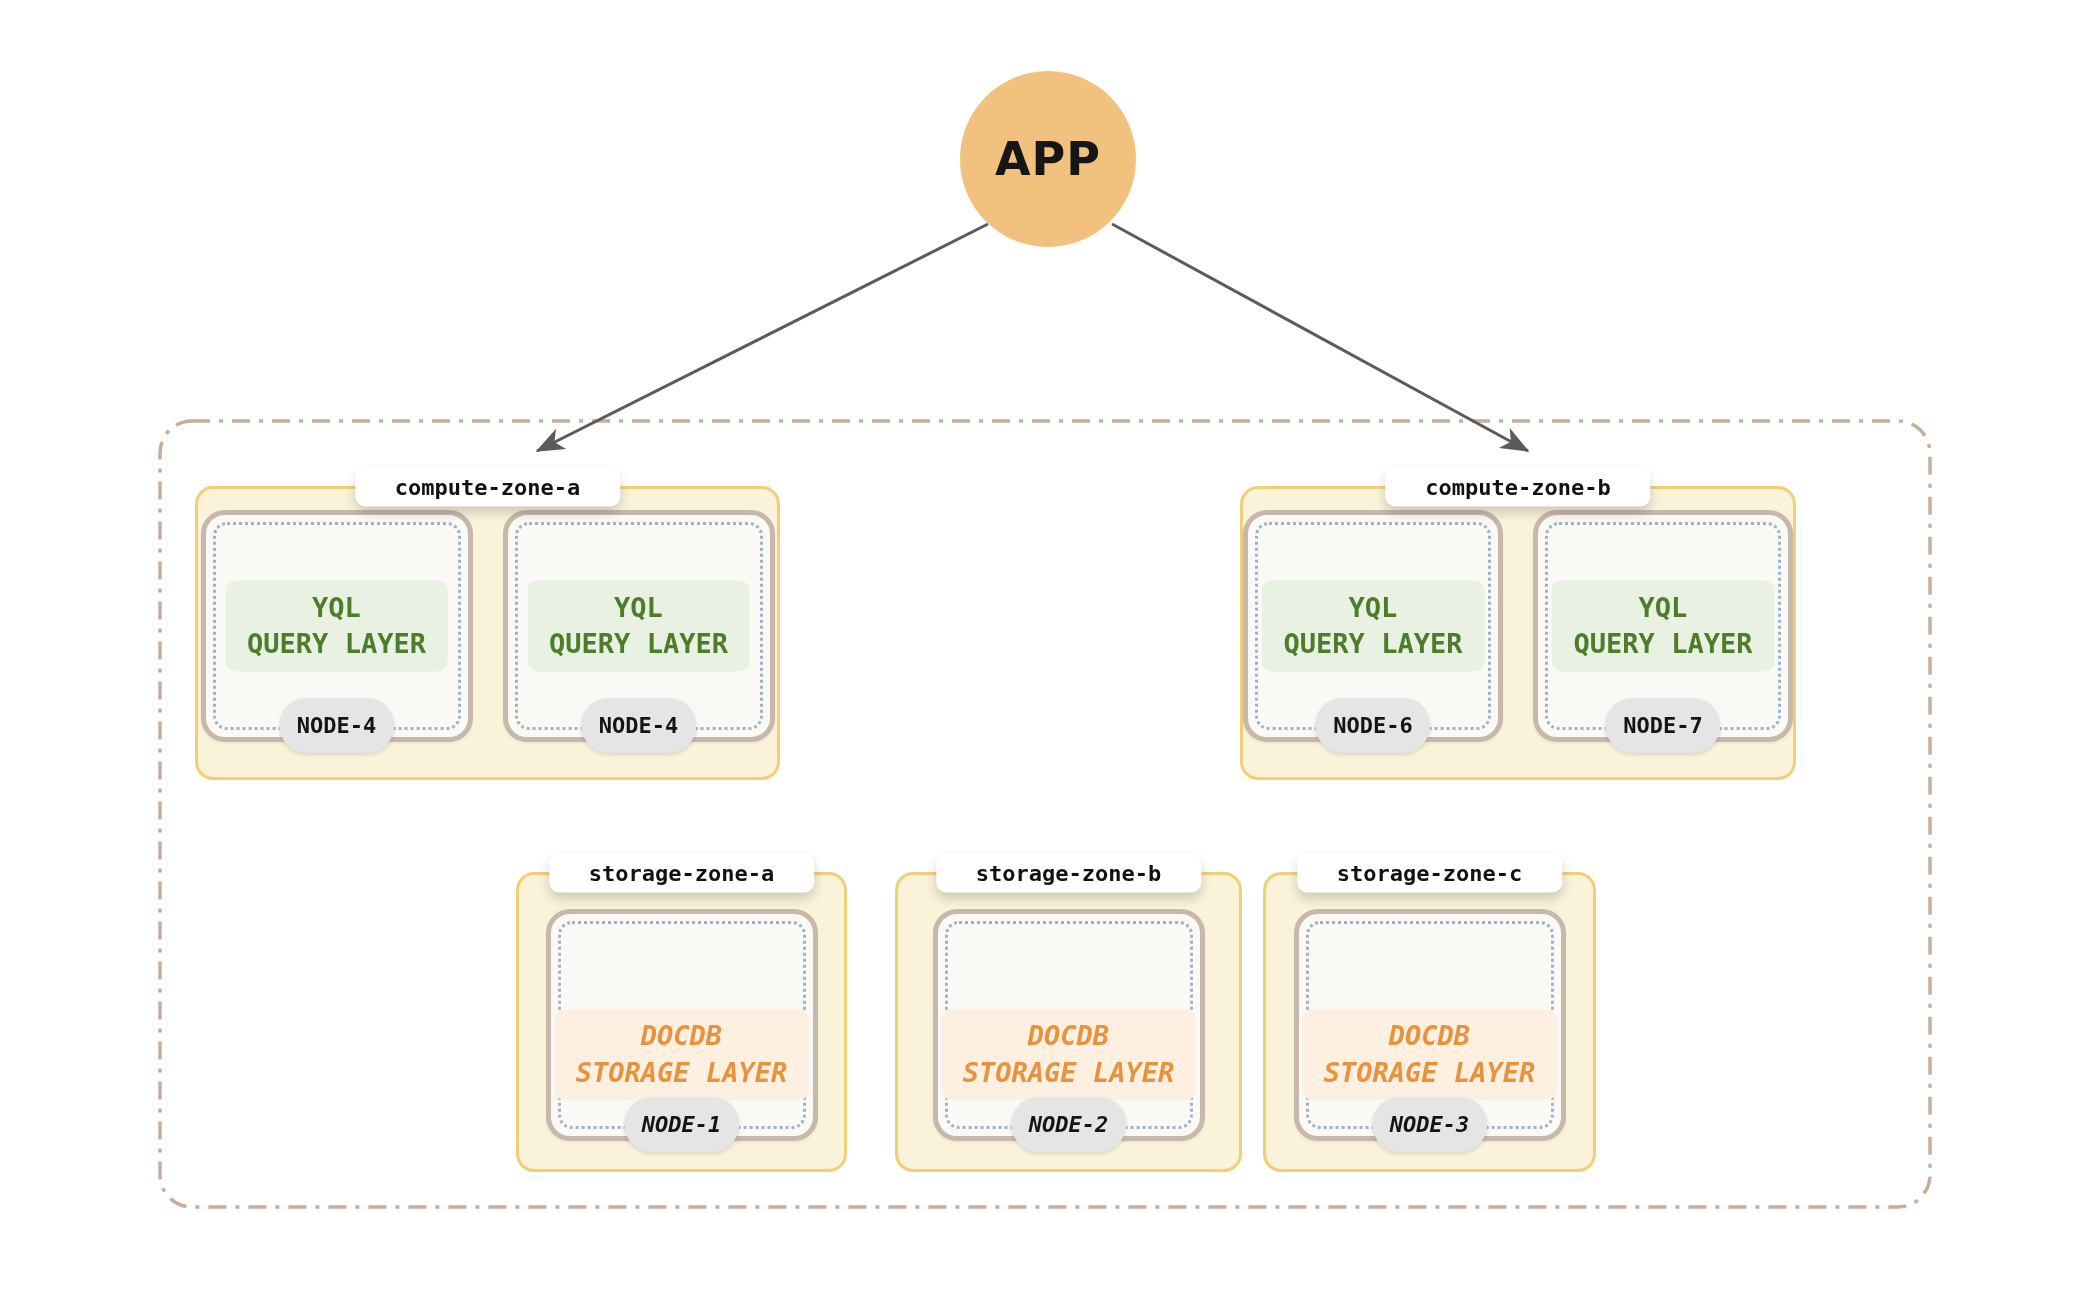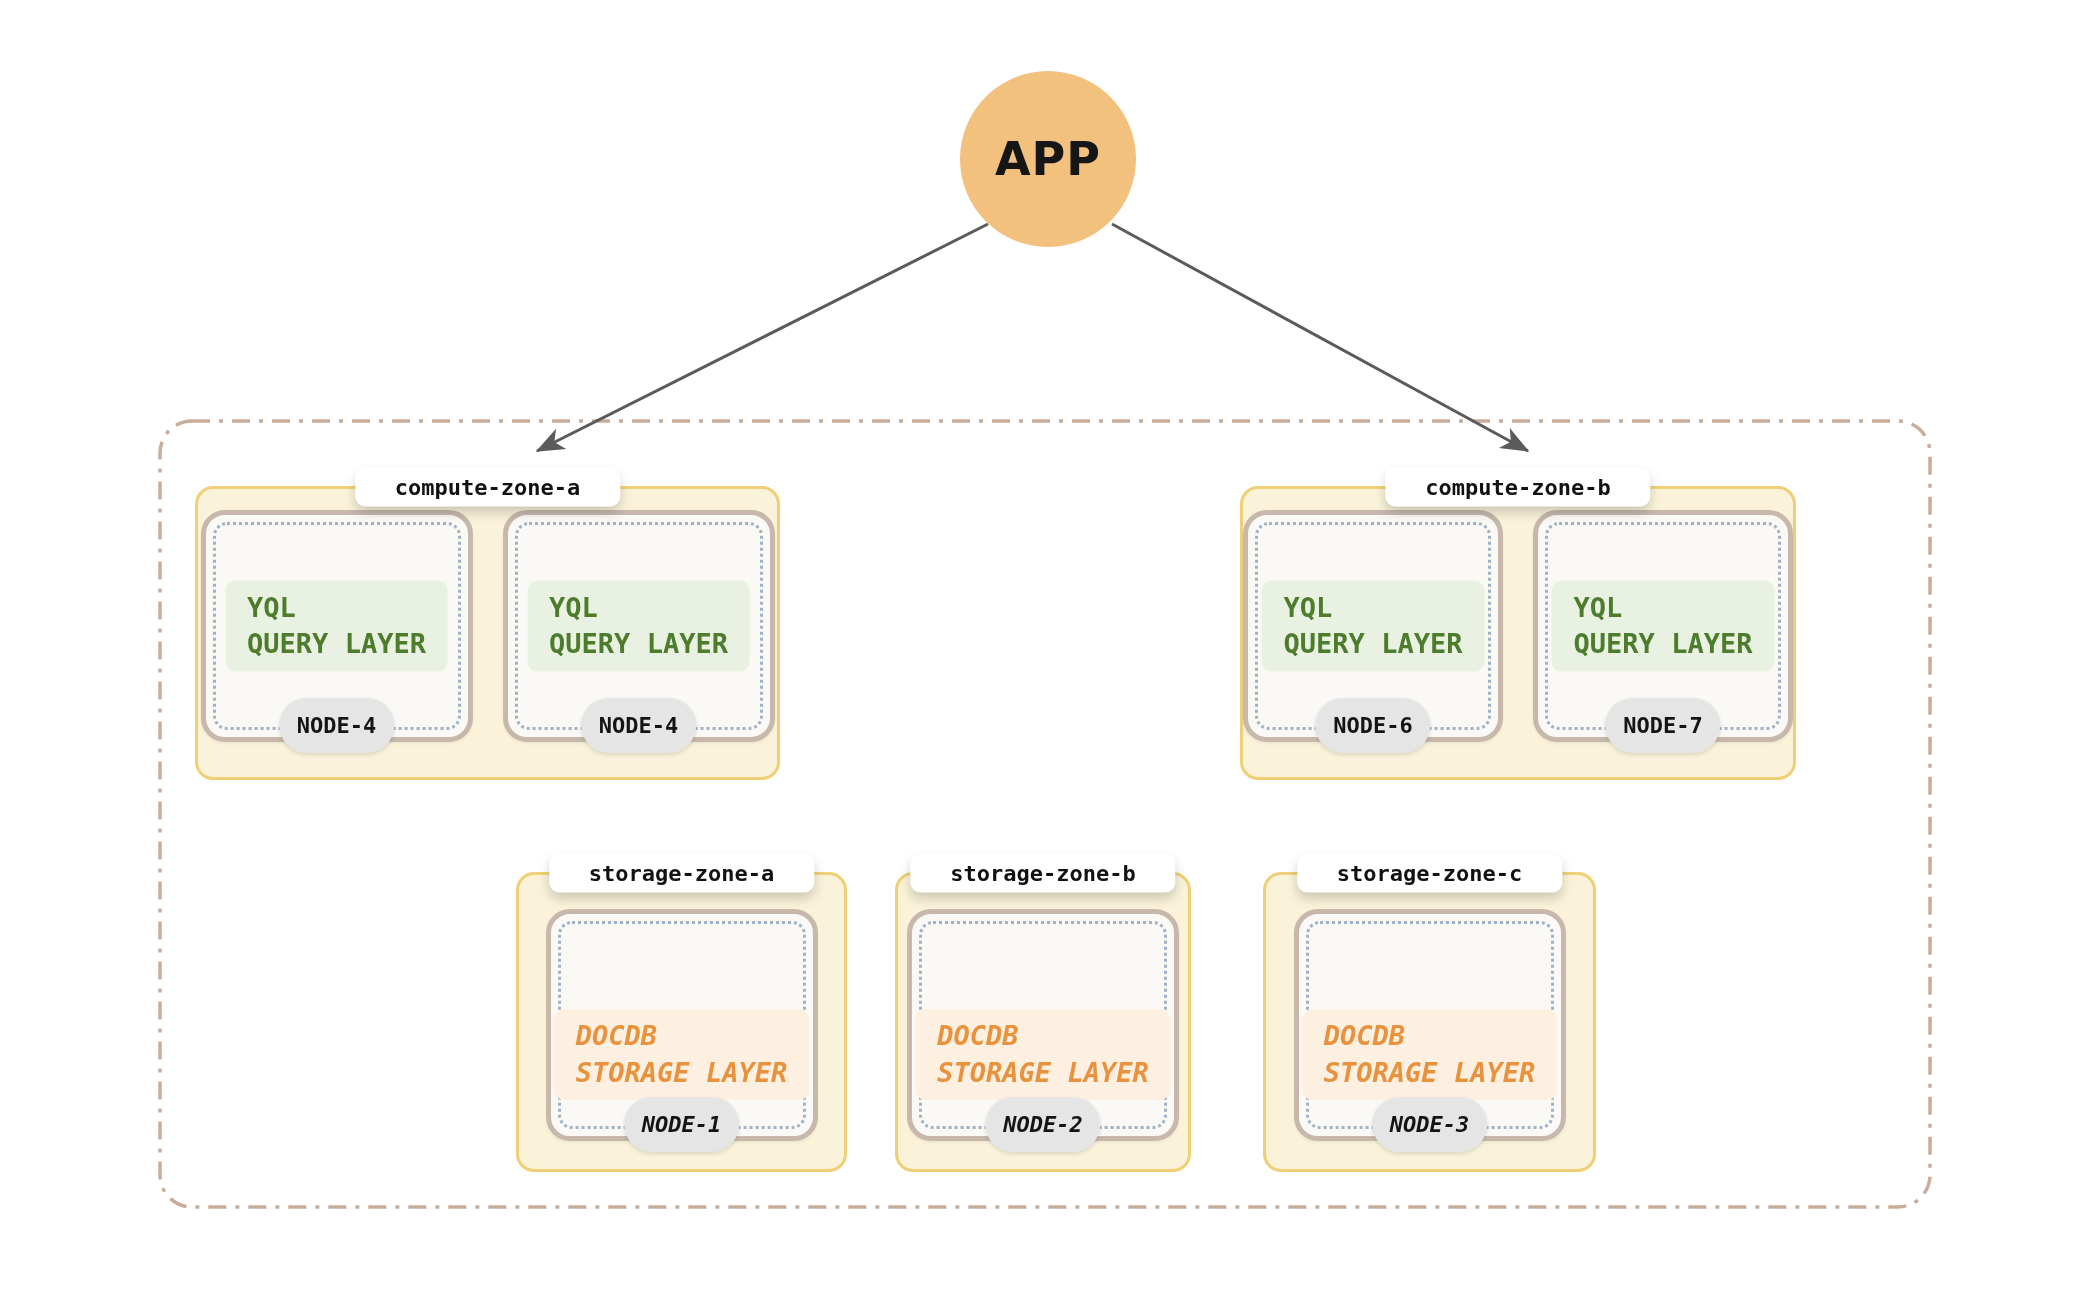--- a/index.html
+++ b/index.html
@@ -24,21 +24,21 @@
   }
 
   
   .zone{
     position:absolute;box-sizing:border-box;
     background:#faf3da;border:3px solid #f0d077;border-radius:18px;
   }
   .zone-ca{left:195px;top:486px;width:585px;height:294px;}
   .zone-cb{left:1240px;top:486px;width:556px;height:294px;}
   .zone-sa{left:516px;top:872px;width:331px;height:300px;}
-  .zone-sb{left:895px;top:872px;width:296px;height:300px;}
+  .zone-sb{left:895px;top:872px;width:347px;height:300px;}
   .zone-sc{left:1263px;top:872px;width:333px;height:300px;}
 
   .zone-label{
     position:absolute;top:0;left:50%;transform:translate(-50%,-55%);
     background:#ffffff;border-radius:10px;padding:7px 40px;
     font-weight:700;font-size:22px;color:#111111;white-space:nowrap;
     box-shadow:0 6px 12px rgba(0,0,0,0.18);
     z-index:3;
   }
 
@@ -55,21 +55,21 @@
     background:#faf9f5;border:5px solid #c7b8ab;border-radius:24px;
     box-shadow:0 2px 3px rgba(0,0,0,0.05);
   }
   .node-dotted{
     position:absolute;left:7px;right:7px;top:7px;bottom:7px;
     border:3px dotted #9fb3c6;border-radius:14px;
   }
 
   .layer-chip{
     position:absolute;left:50%;top:50%;transform:translate(-50%,-50%);
-    text-align:left;border-radius:10px;padding:9px 22px;
+    text-align:center;border-radius:10px;padding:9px 22px;
     font-weight:700;font-size:27px;line-height:1.35;white-space:nowrap;
     z-index:1;
   }
   .layer-chip.bottom{top:auto;bottom:36px;transform:translateX(-50%);}
   .layer-green{background:#e9f2e2;color:#4d7c2d;}
   .layer-orange{background:#fdf0e1;color:#e8923e;}
 
   .node-badge{
     position:absolute;left:50%;bottom:-16px;transform:translateX(-50%);
     background:#e5e5e5;border-radius:999px;padding:15px 18px;

